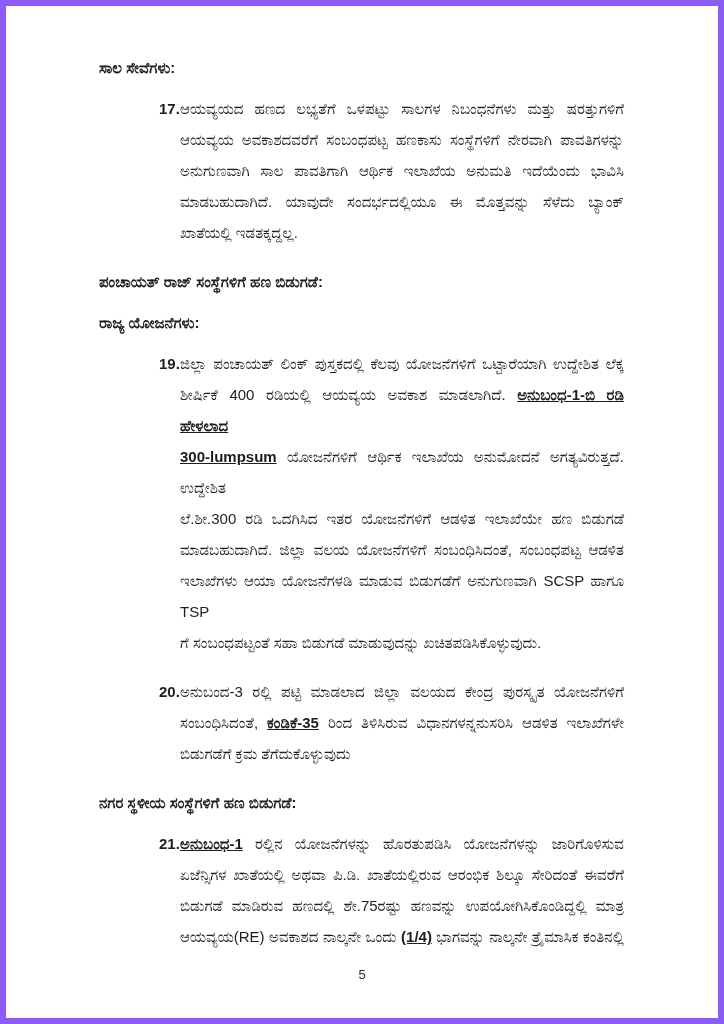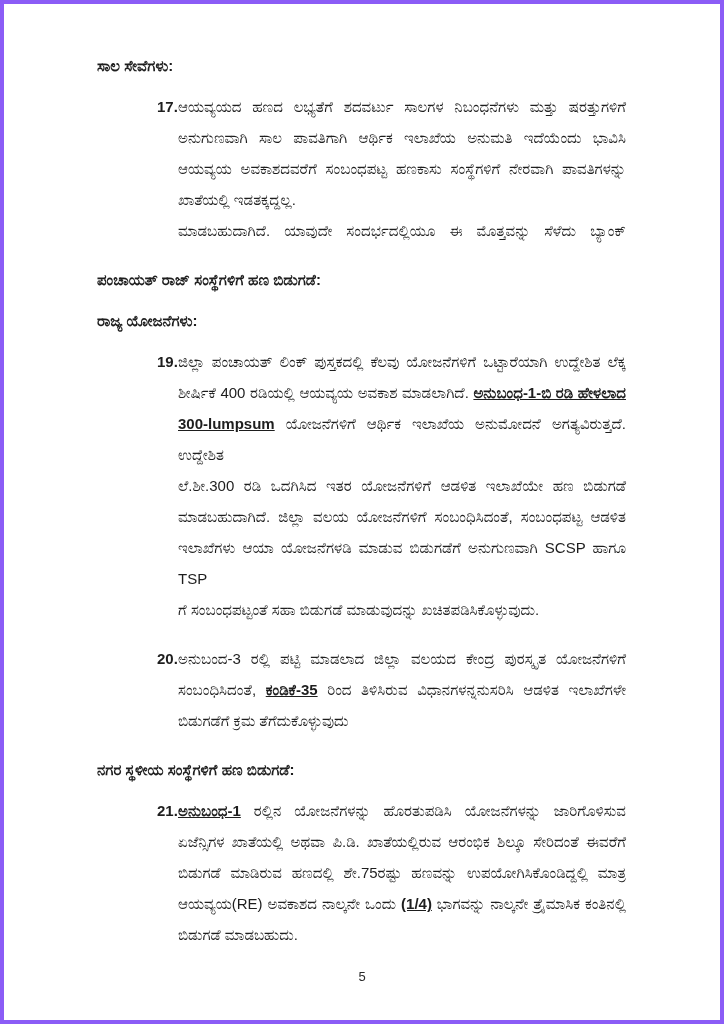--- a/index.html
+++ b/index.html
@@ -5,21 +5,21 @@
   html, body { margin: 0; padding: 0; background: #ffffff; }
   .page {
     position: relative;
     width: 724px;
     height: 1024px;
     background: #ffffff;
     font-family: "Liberation Sans", sans-serif;
     color: #1e1e1e;
     overflow: hidden;
     box-sizing: border-box;
-    border: 4px solid #8b5cf6;
+    border: 6px solid #8b5cf6;
   }
   .content {
     padding: 46px 94px 0 93px;
     font-size: 15px;
     line-height: 31px;
   }
   .heading {
     font-weight: 700;
     margin: 0 0 10px 0;
     white-space: nowrap;
@@ -53,25 +53,25 @@
 </style>
 </head>
 <body>
 
 <div class="page">
   <div class="content">
       <div class="heading">ಸಾಲ ಸೇವೆಗಳು:</div>
       <div class="para">
         <span class="num">17.</span>
         <div class="para-lines">
-          <div class="line justify"><span>ಆಯವ್ಯಯದ ಹಣದ ಲಭ್ಯತೆಗೆ ಶದವರ್ಟು ಸಾಲಗಳ ನಿಬಂಧನೆಗಳು ಮತ್ತು ಷರತ್ತುಗಳಿಗೆ</span></div>
+          <div class="line justify"><span>ಆಯವ್ಯಯದ ಹಣದ ಲಭ್ಯತೆಗೆ ಒಳಪಟ್ಟು ಸಾಲಗಳ ನಿಬಂಧನೆಗಳು ಮತ್ತು ಷರತ್ತುಗಳಿಗೆ</span></div>
+          <div class="line justify"><span>ಆಯವ್ಯಯ ಅವಕಾಶದವರೆಗೆ ಸಂಬಂಧಪಟ್ಟ ಹಣಕಾಸು ಸಂಸ್ಥೆಗಳಿಗೆ ನೇರವಾಗಿ ಪಾವತಿಗಳನ್ನು</span></div>
           <div class="line justify"><span>ಅನುಗುಣವಾಗಿ ಸಾಲ ಪಾವತಿಗಾಗಿ ಆರ್ಥಿಕ ಇಲಾಖೆಯ ಅನುಮತಿ ಇದೆಯೆಂದು ಭಾವಿಸಿ</span></div>
-          <div class="line justify"><span>ಆಯವ್ಯಯ ಅವಕಾಶದವರೆಗೆ ಸಂಬಂಧಪಟ್ಟ ಹಣಕಾಸು ಸಂಸ್ಥೆಗಳಿಗೆ ನೇರವಾಗಿ ಪಾವತಿಗಳನ್ನು</span></div>
+          <div class="line justify"><span>ಮಾಡಬಹುದಾಗಿದೆ. ಯಾವುದೇ ಸಂದರ್ಭದಲ್ಲಿಯೂ ಈ ಮೊತ್ತವನ್ನು ಸೆಳೆದು ಬ್ಯಾಂಕ್</span></div>
           <div class="line"><span>ಖಾತೆಯಲ್ಲಿ ಇಡತಕ್ಕದ್ದಲ್ಲ.</span></div>
-          <div class="line justify"><span>ಮಾಡಬಹುದಾಗಿದೆ. ಯಾವುದೇ ಸಂದರ್ಭದಲ್ಲಿಯೂ ಈ ಮೊತ್ತವನ್ನು ಸೆಳೆದು ಬ್ಯಾಂಕ್</span></div>
         </div>
       </div>
       <div class="heading">ಪಂಚಾಯತ್ ರಾಜ್ ಸಂಸ್ಥೆಗಳಿಗೆ ಹಣ ಬಿಡುಗಡೆ:</div>
       <div class="heading">ರಾಜ್ಯ ಯೋಜನೆಗಳು:</div>
       <div class="para">
         <span class="num">19.</span>
         <div class="para-lines">
           <div class="line justify"><span>ಜಿಲ್ಲಾ ಪಂಚಾಯತ್ ಲಿಂಕ್ ಪುಸ್ತಕದಲ್ಲಿ ಕೆಲವು ಯೋಜನೆಗಳಿಗೆ ಒಟ್ಟಾರೆಯಾಗಿ ಉದ್ದೇಶಿತ ಲೆಕ್ಕ</span></div>
           <div class="line justify"><span>ಶೀರ್ಷಿಕೆ 400 ರಡಿಯಲ್ಲಿ ಆಯವ್ಯಯ ಅವಕಾಶ ಮಾಡಲಾಗಿದೆ. </span><span class="bold">ಅನುಬಂಧ-1-ಬಿ ರಡಿ ಹೇಳಲಾದ</span></div>
           <div class="line justify"><span class="bold">300-lumpsum</span><span> ಯೋಜನೆಗಳಿಗೆ ಆರ್ಥಿಕ ಇಲಾಖೆಯ ಅನುಮೋದನೆ ಅಗತ್ಯವಿರುತ್ತದೆ. ಉದ್ದೇಶಿತ</span></div>
@@ -90,18 +90,17 @@
         </div>
       </div>
       <div class="heading">ನಗರ ಸ್ಥಳೀಯ ಸಂಸ್ಥೆಗಳಿಗೆ ಹಣ ಬಿಡುಗಡೆ:</div>
       <div class="para">
         <span class="num">21.</span>
         <div class="para-lines">
           <div class="line justify"><span class="bold">ಅನುಬಂಧ-1</span><span> ರಲ್ಲಿನ ಯೋಜನೆಗಳನ್ನು ಹೊರತುಪಡಿಸಿ ಯೋಜನೆಗಳನ್ನು ಜಾರಿಗೊಳಿಸುವ</span></div>
           <div class="line justify"><span>ಏಜೆನ್ಸಿಗಳ ಖಾತೆಯಲ್ಲಿ ಅಥವಾ ಪಿ.ಡಿ. ಖಾತೆಯಲ್ಲಿರುವ ಆರಂಭಿಕ ಶಿಲ್ಕೂ ಸೇರಿದಂತೆ ಈವರೆಗೆ</span></div>
           <div class="line justify"><span>ಬಿಡುಗಡೆ ಮಾಡಿರುವ ಹಣದಲ್ಲಿ ಶೇ.75ರಷ್ಟು ಹಣವನ್ನು ಉಪಯೋಗಿಸಿಕೊಂಡಿದ್ದಲ್ಲಿ ಮಾತ್ರ</span></div>
           <div class="line justify"><span>ಆಯವ್ಯಯ(RE) ಅವಕಾಶದ ನಾಲ್ಕನೇ ಒಂದು </span><span class="bold">(1/4)</span><span> ಭಾಗವನ್ನು ನಾಲ್ಕನೇ ತ್ರೈಮಾಸಿಕ ಕಂತಿನಲ್ಲಿ</span></div>
-          <div class="line"><span>ಬಿಡುಗಡೆ ಮಾಡಬಹುದು.</span></div>
         </div>
       </div>
     </div>
   <div class="page-number">5</div>
 </div>
 
 </body></html>

